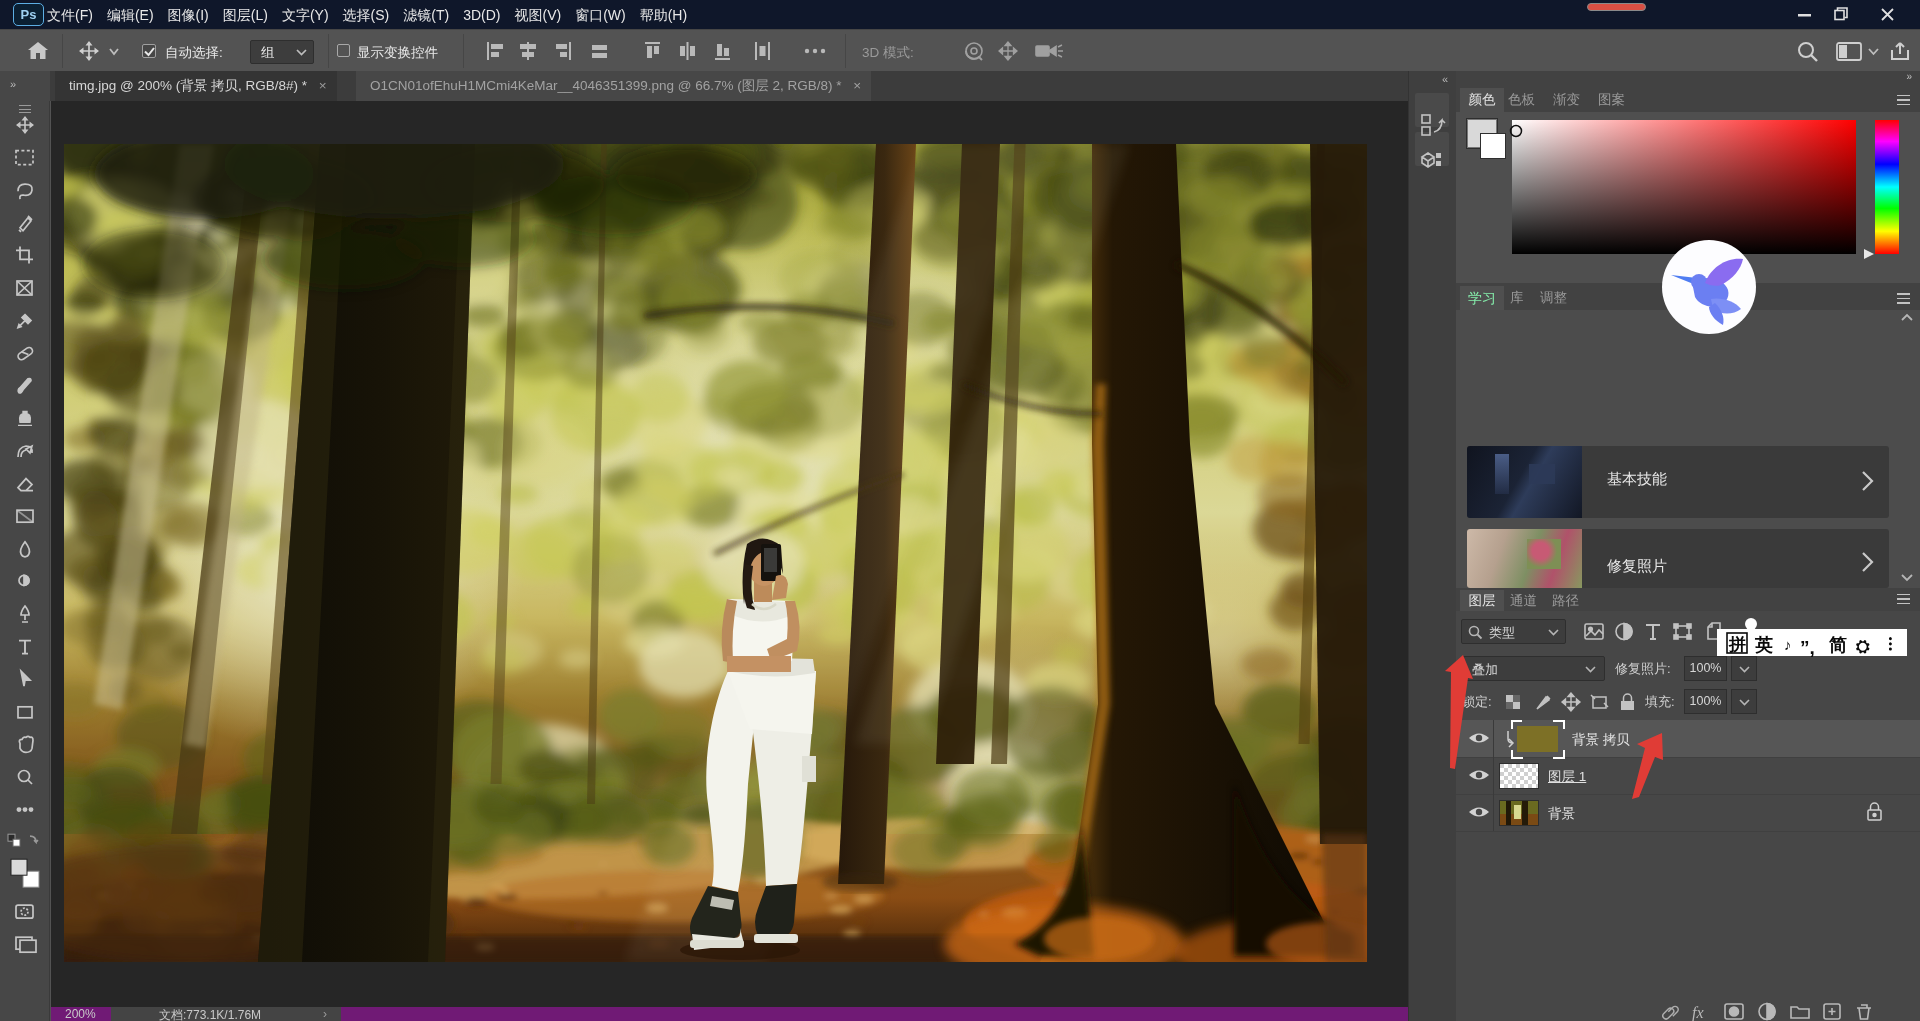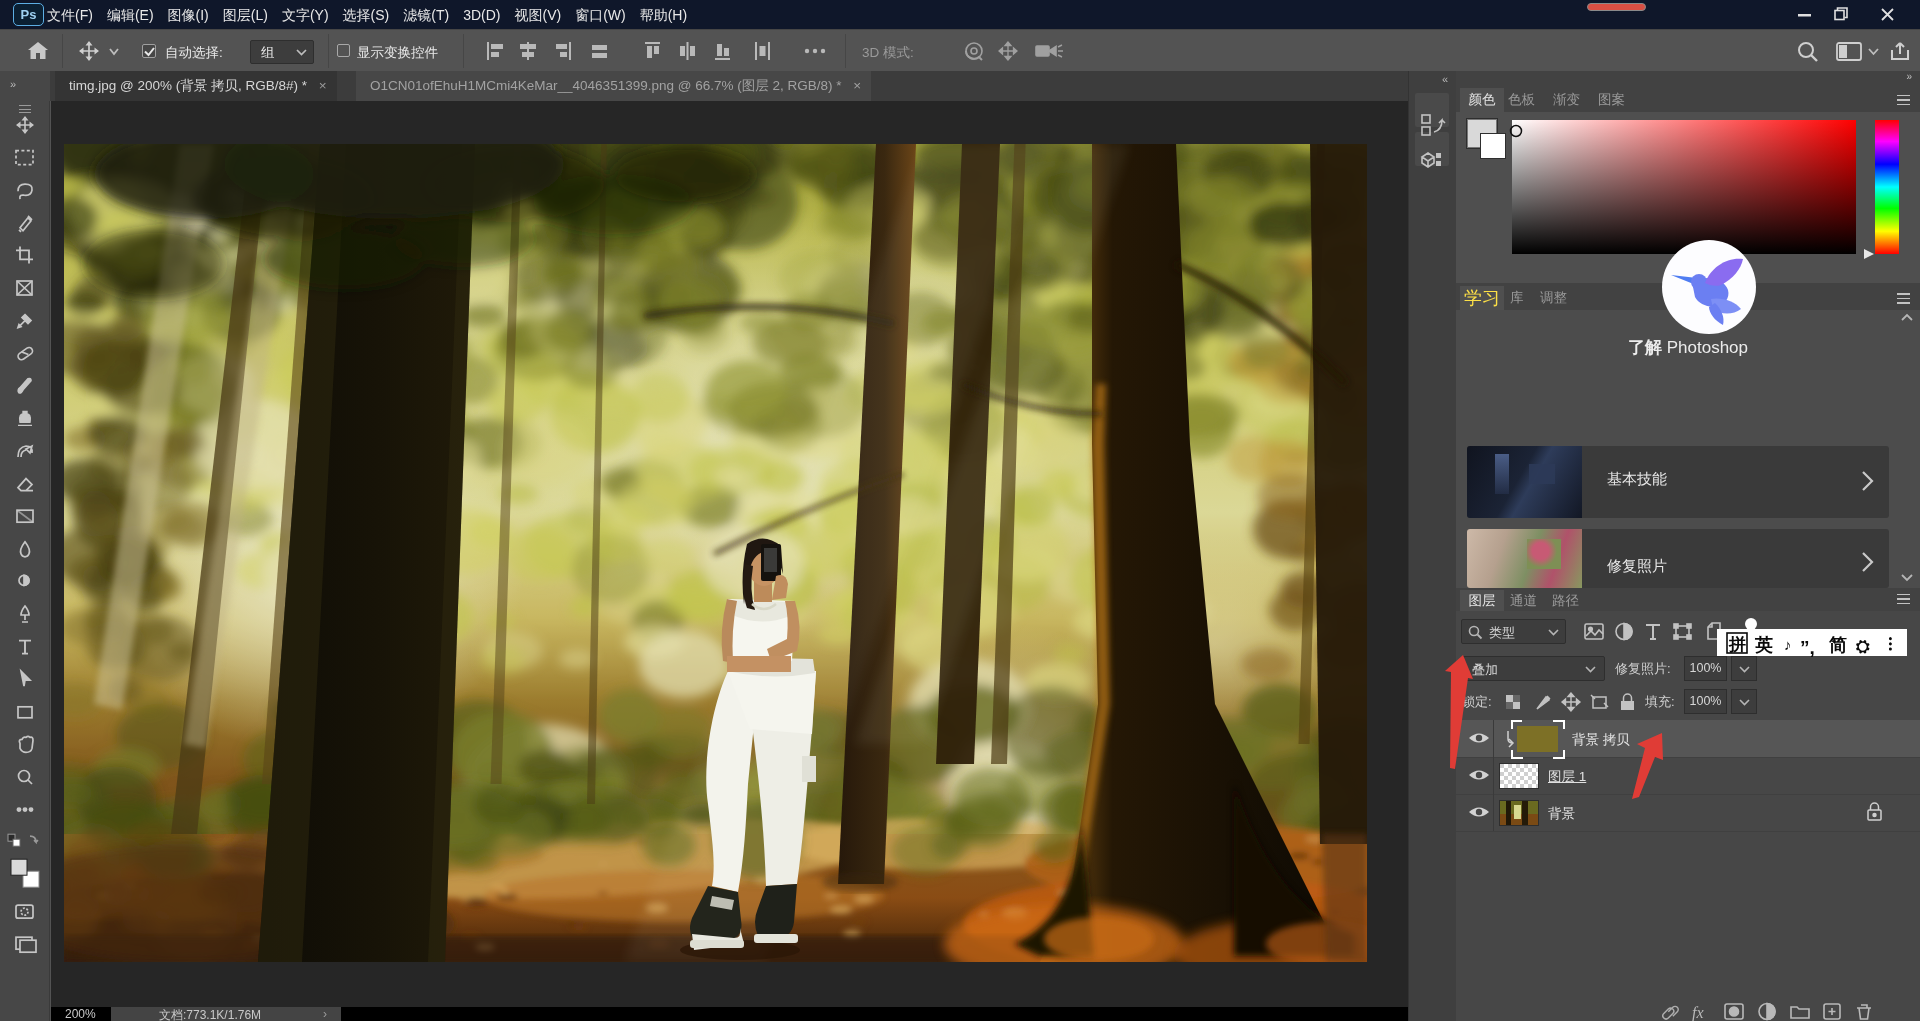--- a/index.html
+++ b/index.html
@@ -1346,21 +1346,21 @@
         <path d="M683,400 Q700,388 717,402 L719,430 Q714,410 700,408 Q688,410 684,432 L680,460 Q676,430 683,400 Z" fill="#201711"></path>
         <path d="M681,420 q-4,28 2,44 l8,2 q-6,-20 -2,-44 Z" fill="#241a12"></path>
         <rect x="697" y="400" width="20" height="37" rx="2" fill="#15120e"></rect>
         <rect x="700" y="404" width="13" height="24" fill="#3a3a38"></rect>
         <path d="M712,432 q10,-4 12,8 l-2,14 l-14,2 Z" fill="#c08e5e"></path>
         <path d="M688,460 q12,10 24,0" stroke="#d8d8c8" stroke-width="2.5" fill="none"></path>
       </g>
     </svg>
   </div>
 
-<div class="abs" style="left:51px;top:1007px;width:1357px;height:14px;background:#000000;color:#c9c9c9;font-size:12px">
+<div class="abs" style="left:51px;top:1007px;width:1357px;height:14px;background:#701a75;color:#c9c9c9;font-size:12px">
  <span style="position:absolute;left:14px;top:0">200%</span>
  <div style="position:absolute;left:60px;top:0;width:230px;height:14px;background:#444"></div>
  <span style="position:absolute;left:108px;top:0;color:#c9c9c9">文档:773.1K/1.76M</span>
  <span style="position:absolute;left:272px;top:0;color:#9a9a9a">›</span>
 </div>
 
 <div class="abs" style="left:1408px;top:71px;width:48px;height:950px;background:#3f3f3f;border-left:1px solid #333">
  <div style="color:#b9b9b9;font-size:11px;text-align:right;padding:2px 8px 0 0">«</div>
  <div style="margin:8px 6px 0 6px;width:34px;height:34px;background:#4a4a4a;border-radius:2px"></div>
  <div style="margin:5px 6px 0 6px;width:34px;height:34px;background:#4a4a4a;border-radius:2px"></div>
@@ -1401,28 +1401,27 @@
  <svg class="abs" style="left:52px;top:52px" width="16" height="16">
       <circle cx="8" cy="8" r="5.5" fill="none" stroke="#111" stroke-width="1.5"></circle>
     </svg>
 
  <div class="abs" style="left:419px;top:49px;width:24px;height:134px;background:linear-gradient(to bottom,#f00 0%,#f0f 16%,#00f 33%,#0ff 50%,#0f0 66%,#ff0 83%,#f00 100%)"></div>
  <svg class="abs" style="left:406px;top:176px" width="14" height="14">
       <path d="M2,2 l10,5 -10,5 Z" fill="#e8e8e8"></path>
     </svg>
 
  <div class="abs" style="left:0;top:212px;width:464px;height:27px;background:#424242"></div>
- <div class="abs" style="left:4px;top:215px;width:44px;height:24px;background:#4f4f4f;color:#fde047;font-size:18px;text-align:center;line-height:24px">学习</div>
+ <div class="abs" style="left:4px;top:215px;width:44px;height:24px;background:#4f4f4f;color:#86efac;font-size:14px;text-align:center;line-height:24px">学习</div>
  <div class="abs" style="left:52px;top:215px;color:#9a9a9a;font-size:13.5px;line-height:24px">
       <span class="abs" style="left:2px">库</span>
       <span class="abs" style="left:32px">调整</span>
     </div>
  <div class="abs" style="right:10px;top:222px;width:13px;height:11px;background:repeating-linear-gradient(#c2c2c2 0 1.5px,transparent 1.5px 4.5px)"></div>
  <div class="abs" style="left:0;top:239px;width:464px;height:278px;background:#4c4c4c"></div>
- <div class="abs" style="left:0;top:265px;width:464px;text-align:center;color:#ececec;font-size:17px;font-weight:bold">了解 <span style="font-weight:normal">Photoshop</span></div>
 
  <div class="abs" style="left:11px;top:375px;width:422px;height:72px;background:#3a3a3a;border-radius:3px;overflow:hidden">
    <div style="position:absolute;left:0;top:0;width:115px;height:72px;background:linear-gradient(120deg,#10141f 0%,#1b2335 45%,#2e3c5a 55%,#121724 100%)"></div>
    <div style="position:absolute;left:28px;top:8px;width:14px;height:40px;background:linear-gradient(#4a5d86,#222c44)"></div>
    <div style="position:absolute;left:62px;top:18px;width:26px;height:20px;background:#2c3a58;opacity:0.9"></div>
    <div style="position:absolute;left:140px;top:24px;color:#e8e8e8;font-size:15px">基本技能</div>
    <svg style="position:absolute;right:14px;top:24px" width="14" height="22">
         <path d="M2,2 l9,9 -9,9" stroke="#c9c9c9" stroke-width="2.2" fill="none"></path>
       </svg>
  </div>

